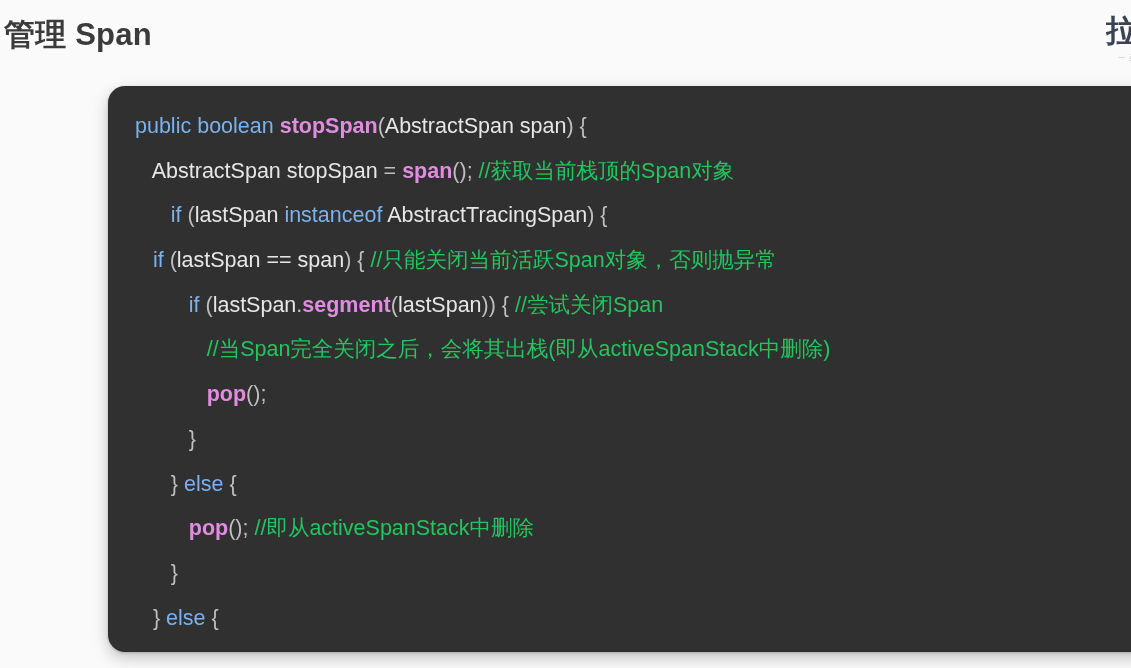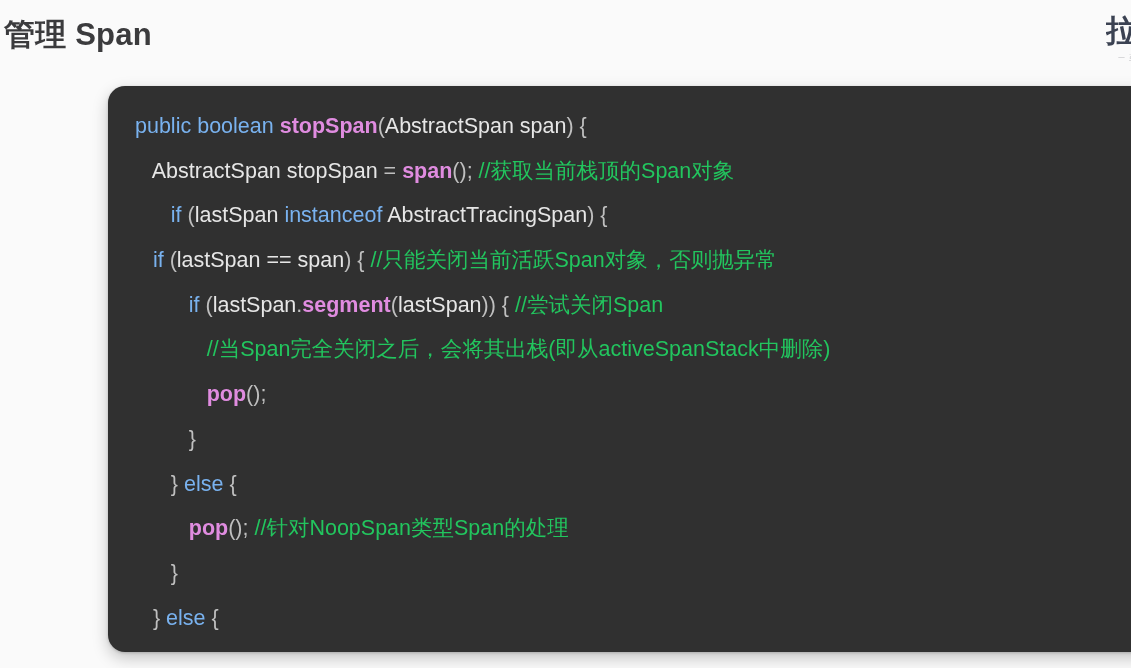--- a/index.html
+++ b/index.html
@@ -106,17 +106,17 @@
   <div class="code-body" id="code-content">
       <div class="code-line"><span class="kw">public</span><span class="plain"> </span><span class="kw">boolean</span><span class="plain"> </span><span class="fn">stopSpan</span><span class="punc">(</span><span class="ident">AbstractSpan span</span><span class="punc">) {</span></div>
       <div class="code-line"><span>   </span><span class="ident">AbstractSpan stopSpan </span><span class="punc">= </span><span class="fn">span</span><span class="punc">(); </span><span class="cmt">//获取当前栈顶的Span对象</span></div>
       <div class="code-line"><span>      </span><span class="kw">if</span><span class="punc"> (</span><span class="ident">lastSpan </span><span class="kw">instanceof</span><span class="ident"> AbstractTracingSpan</span><span class="punc">) {</span></div>
       <div class="code-line"><span>   </span><span class="kw">if</span><span class="punc"> (</span><span class="ident">lastSpan == span</span><span class="punc">) { </span><span class="cmt">//只能关闭当前活跃Span对象，否则抛异常</span></div>
       <div class="code-line"><span>         </span><span class="kw">if</span><span class="punc"> (</span><span class="ident">lastSpan</span><span class="punc">.</span><span class="fn">segment</span><span class="punc">(</span><span class="ident">lastSpan</span><span class="punc">)) { </span><span class="cmt">//尝试关闭Span</span></div>
       <div class="code-line"><span>            </span><span class="cmt">//当Span完全关闭之后，会将其出栈(即从activeSpanStack中删除)</span></div>
       <div class="code-line"><span>            </span><span class="fn">pop</span><span class="punc">();</span></div>
       <div class="code-line"><span>         </span><span class="punc">}</span></div>
       <div class="code-line"><span>      </span><span class="punc">} </span><span class="kw">else</span><span class="punc"> {</span></div>
-      <div class="code-line"><span>         </span><span class="fn">pop</span><span class="punc">(); </span><span class="cmt">//针对NoopSpan类型Span的处理</span></div>
+      <div class="code-line"><span>         </span><span class="fn">pop</span><span class="punc">(); </span><span class="cmt">//即从activeSpanStack中删除</span></div>
       <div class="code-line"><span>      </span><span class="punc">}</span></div>
       <div class="code-line"><span>   </span><span class="punc">} </span><span class="kw">else</span><span class="punc"> {</span></div>
     </div>
 </div>
 
 </body></html>

